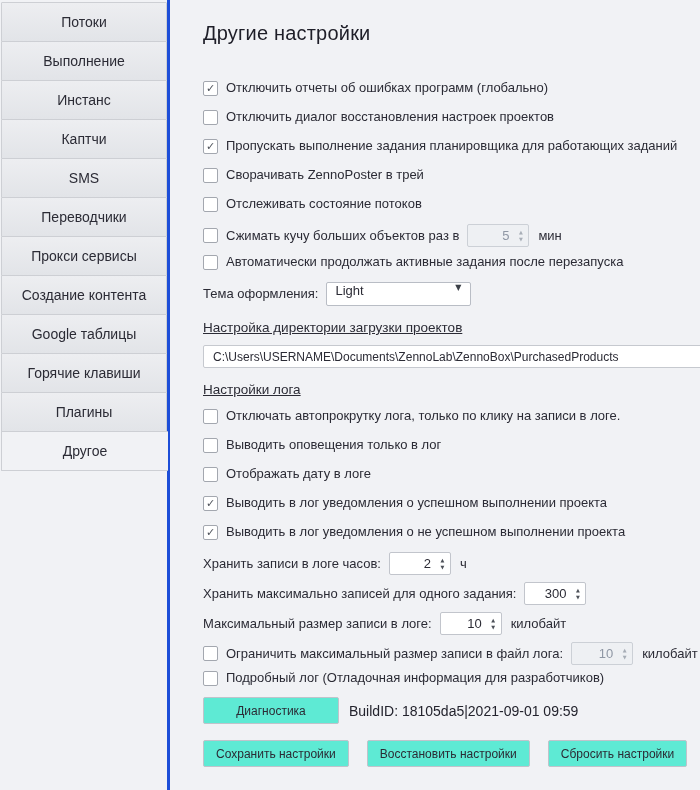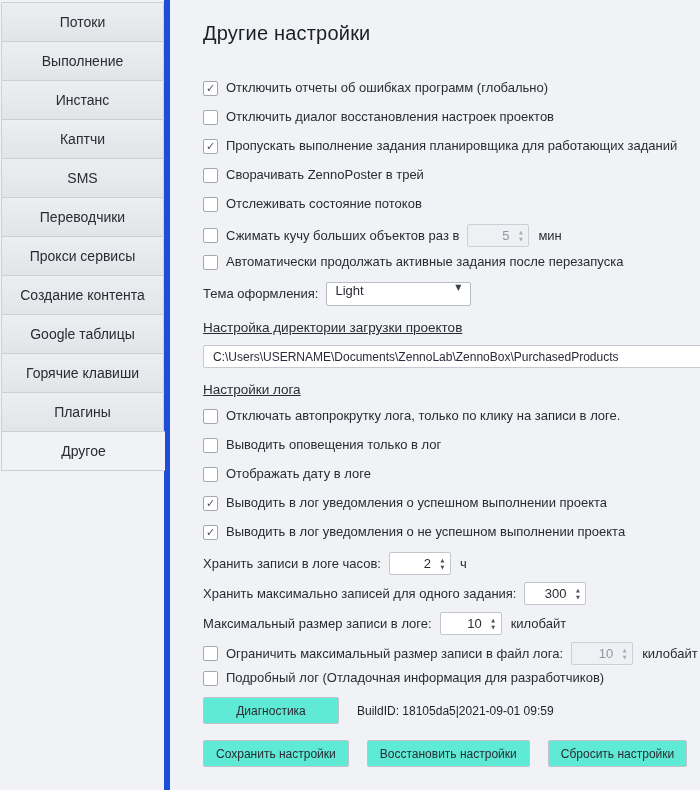--- a/index.html
+++ b/index.html
@@ -8,21 +8,21 @@
     width: 700px; height: 790px; overflow: hidden;
     background: #f1f2f5;
     font-family: "Liberation Sans", "DejaVu Sans", sans-serif;
     font-size: 13px; color: #2b2b35;
   }
   .app { display: flex; width: 700px; height: 790px; }
 
   
   .sidebar {
     flex: 0 0 170px; width: 170px; height: 790px;
-    background: #f1f2f5; border-right: 6px solid #1d4ed8;
+    background: #f1f2f5; border-right: 3px solid #1d4ed8;
     padding-top: 2px; position: relative;
   }
   .tab {
     height: 40px; line-height: 38px; text-align: center;
     background: linear-gradient(#edeef1, #e2e4e8);
     border: 1px solid #cdcfd4; border-radius: 1px;
     margin: 0 0 -1px 1px; font-size: 14px; color: #2b2b35;
     cursor: default; position: relative;
   }
   .tab.selected {
@@ -85,21 +85,21 @@
 
   .theme-row { margin-bottom: 12px; height: 24px; }
   .spin-row { margin-bottom: 7px; height: 23px; }
 
   .btn {
     height: 27px; background: #5eead4; border: 1px solid #c0c3cb; border-radius: 2px;
     font-family: inherit; font-size: 12px; color: #2b2b35; padding: 0 12px;
   }
   .diag-row { display: flex; align-items: center; margin-top: 10px; margin-bottom: 16px; }
   .diag-btn { width: 136px; }
-  .buildid { margin-left: 18px; font-size: 12px; color: #23232d; }
+  .buildid { margin-left: 10px; font-size: 14px; color: #23232d; }
   .actions { display: flex; gap: 18px; align-items: center; }
 </style>
 </head>
 <body>
 
 <div class="app">
 
   <nav class="sidebar">
     <div class="tab">Потоки</div>
     <div class="tab">Выполнение</div>

